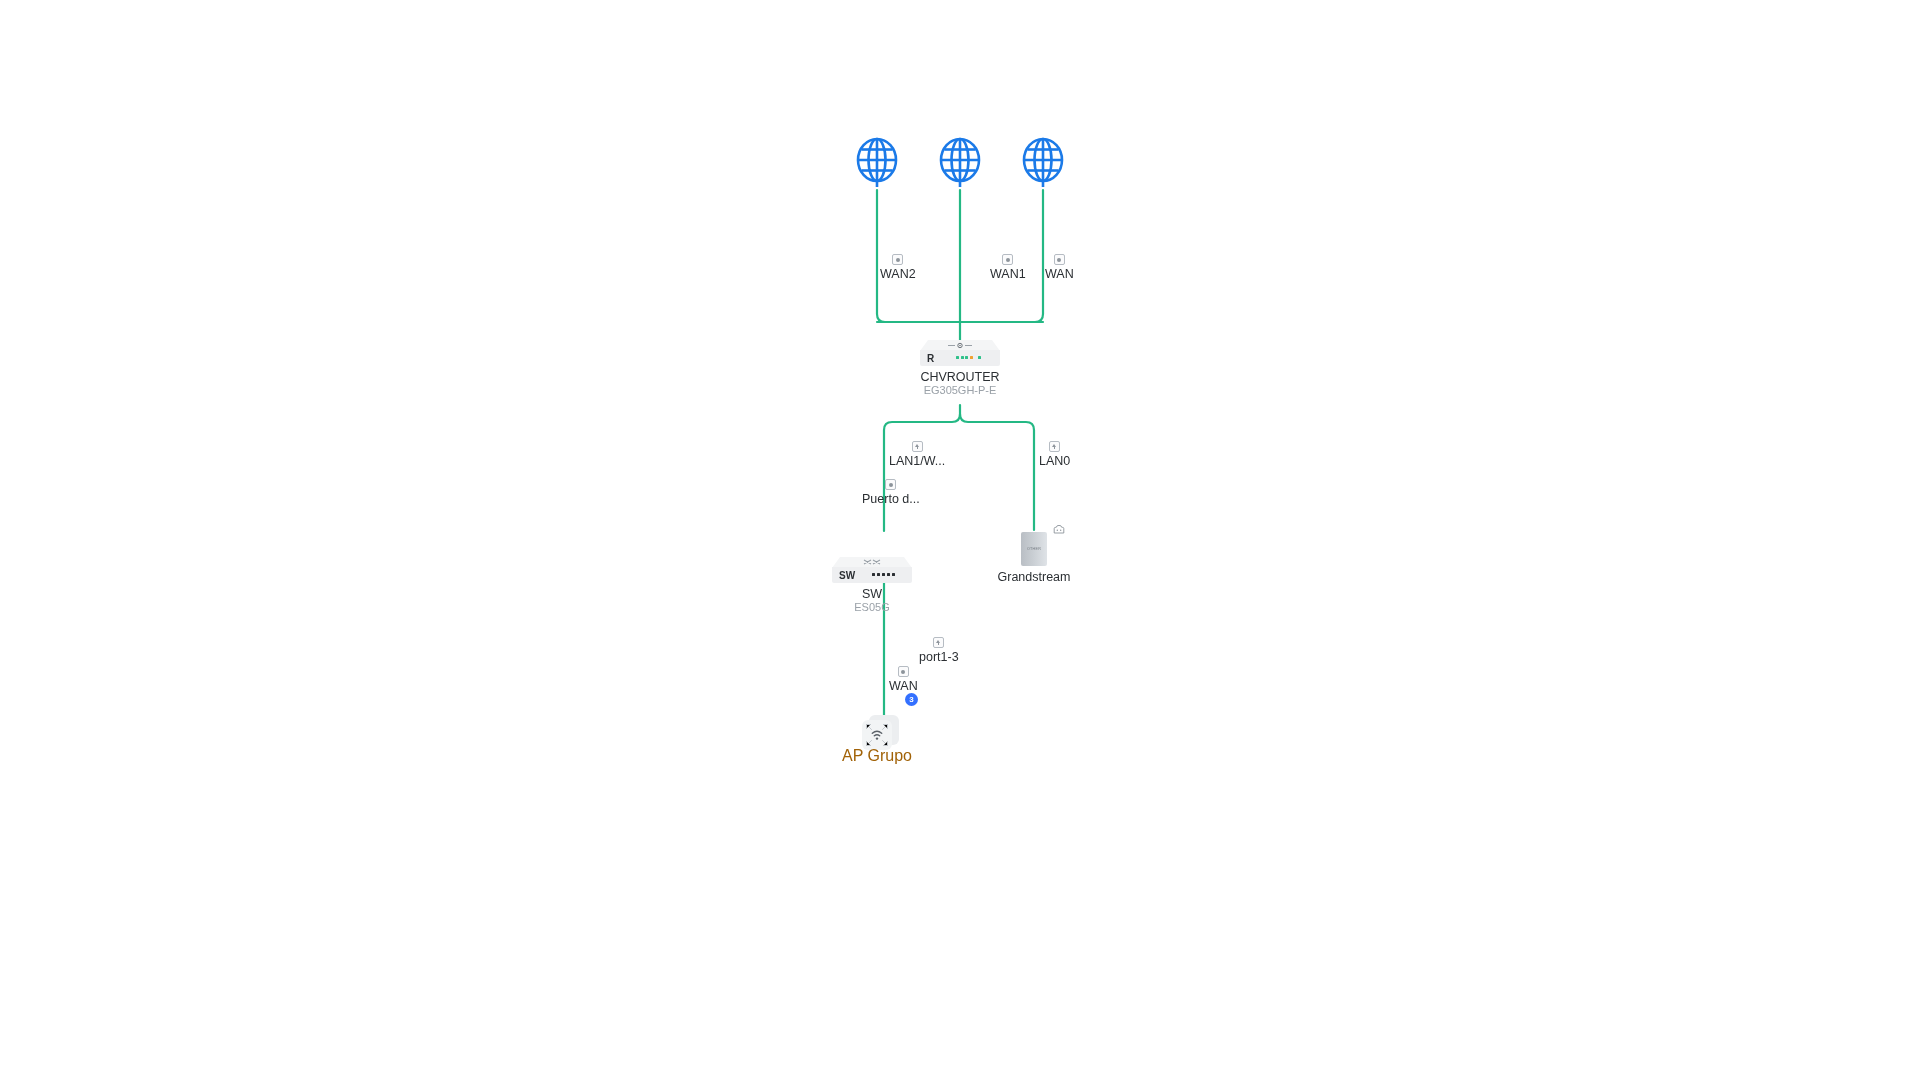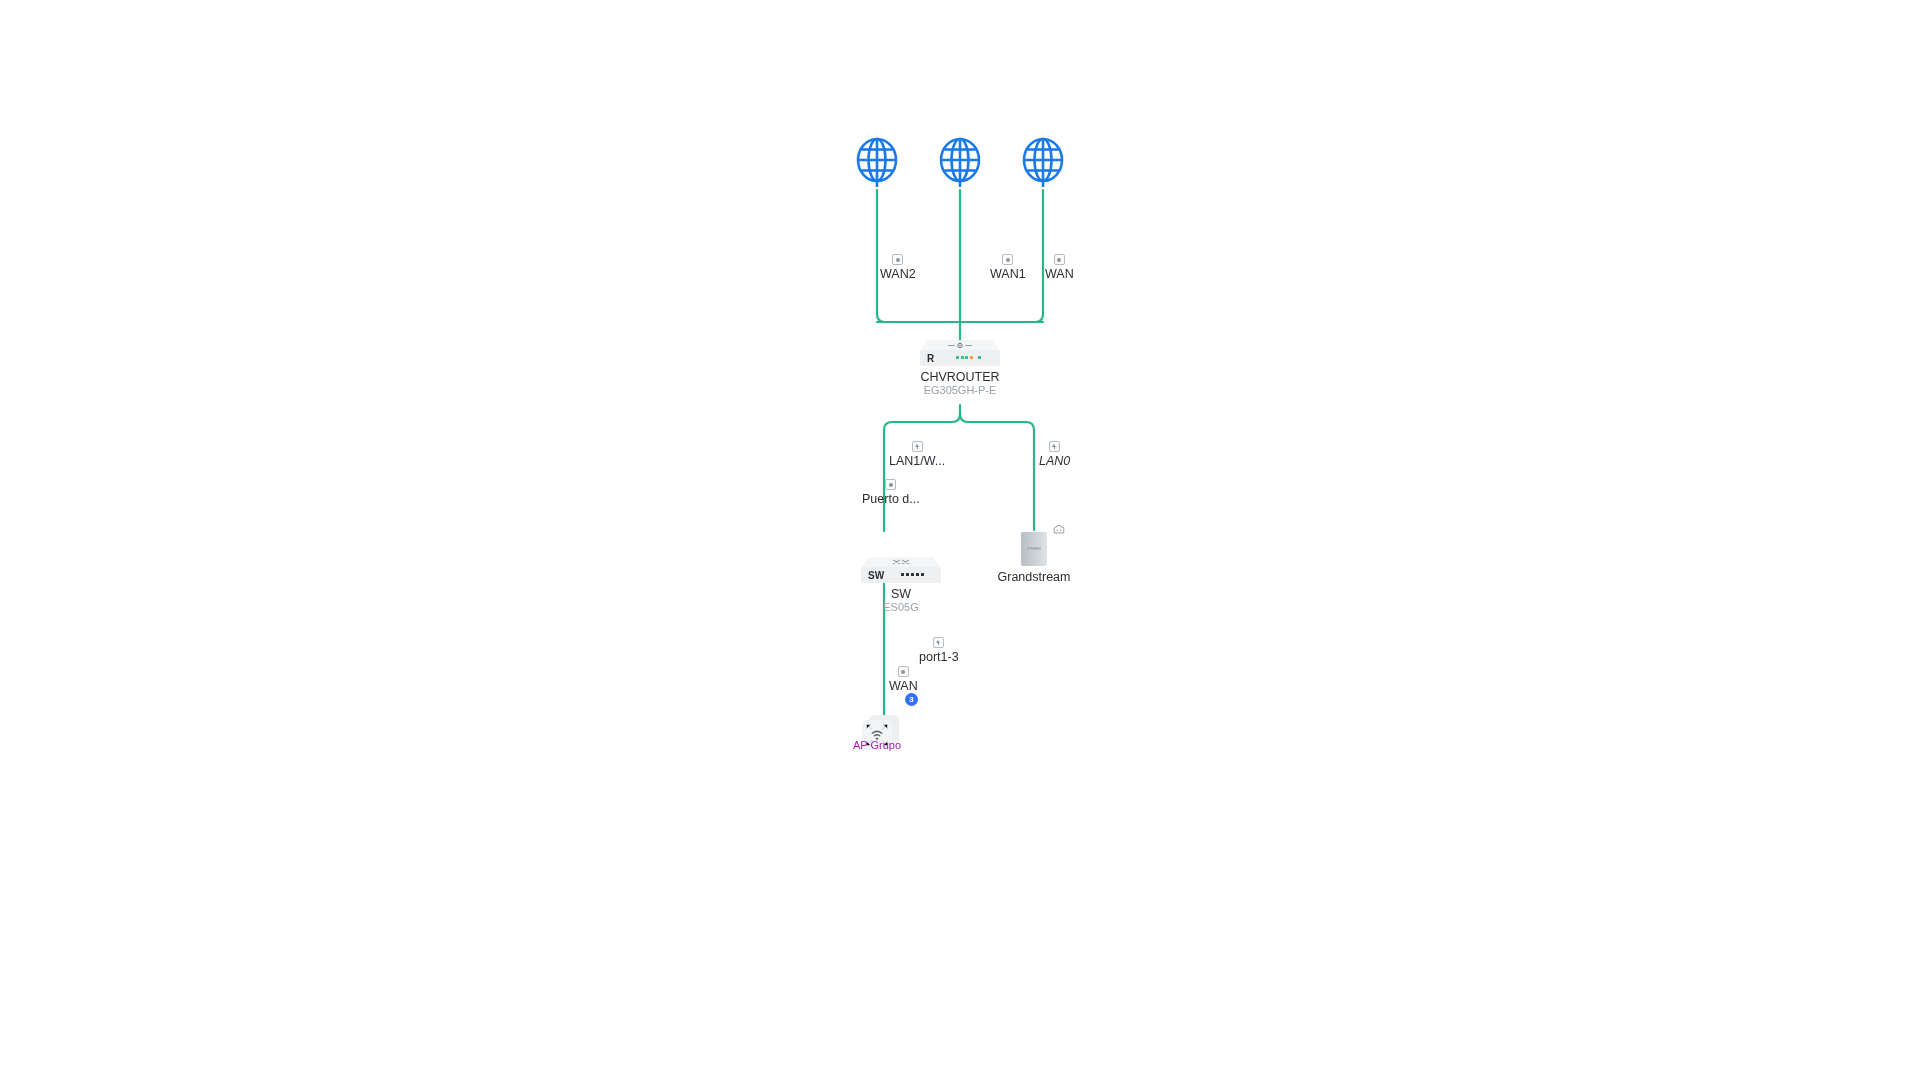--- a/index.html
+++ b/index.html
@@ -231,25 +231,25 @@
     border-radius: 50%;
     background: #3370ff;
     color: #ffffff;
     font-size: 8px;
     font-weight: bold;
     line-height: 13px;
     text-align: center;
   }
   .ap-name {
     position: absolute;
-    top: 24px;
+    top: 32px;
     left: 16px;
     transform: translateX(-50%);
-    font-size: 11px;
-    color: #a21caf;
+    font-size: 16px;
+    color: #a16207;
     white-space: nowrap;
   }
 </style>
 </head>
 <body>
 
 <div id="topology-canvas">
 
   <svg id="edges-layer" viewBox="0 0 1920 1080" width="1920" height="1080">
     <g fill="none" stroke="#24b884" stroke-width="2.2" stroke-linecap="round">
@@ -351,26 +351,26 @@
   <div class="port-label" style="left:889px; top:441px;">
     <span class="port-ico"></span>
     <span>LAN1/W...</span>
   </div>
 
   <div class="port-label" style="left:862px; top:479px;">
     <span class="port-ico dot"></span>
     <span>Puerto d...</span>
   </div>
 
-  <div class="port-label" style="left:1039px; top:441px;font-style:italic;">
+  <div class="port-label" style="left:1039px; top:441px;">
     <span class="port-ico"></span>
     <span>LAN0</span>
   </div>
 
-  <div class="node devbox" style="left:832px; top:531px;margin-left:29px;">
+  <div class="node devbox" style="left:832px; top:531px;">
     <div class="dev-top"></div>
     <svg class="dev-topmark" width="20" height="7" viewBox="0 0 20 7">
       <path d="M2,1 L9,5 M2,5 L9,1 M11,1 L18,5 M11,5 L18,1" stroke="#9aa1a8" stroke-width="1.1" fill="none"></path>
     </svg>
     <div class="dev-front"></div>
     <div class="dev-tag">SW</div>
     <div class="led-row" style="left:40px; gap:2px;">
       <span class="led" style="background:#2b2f33"></span>
       <span class="led" style="background:#2b2f33"></span>
       <span class="led" style="background:#2b2f33"></span>

